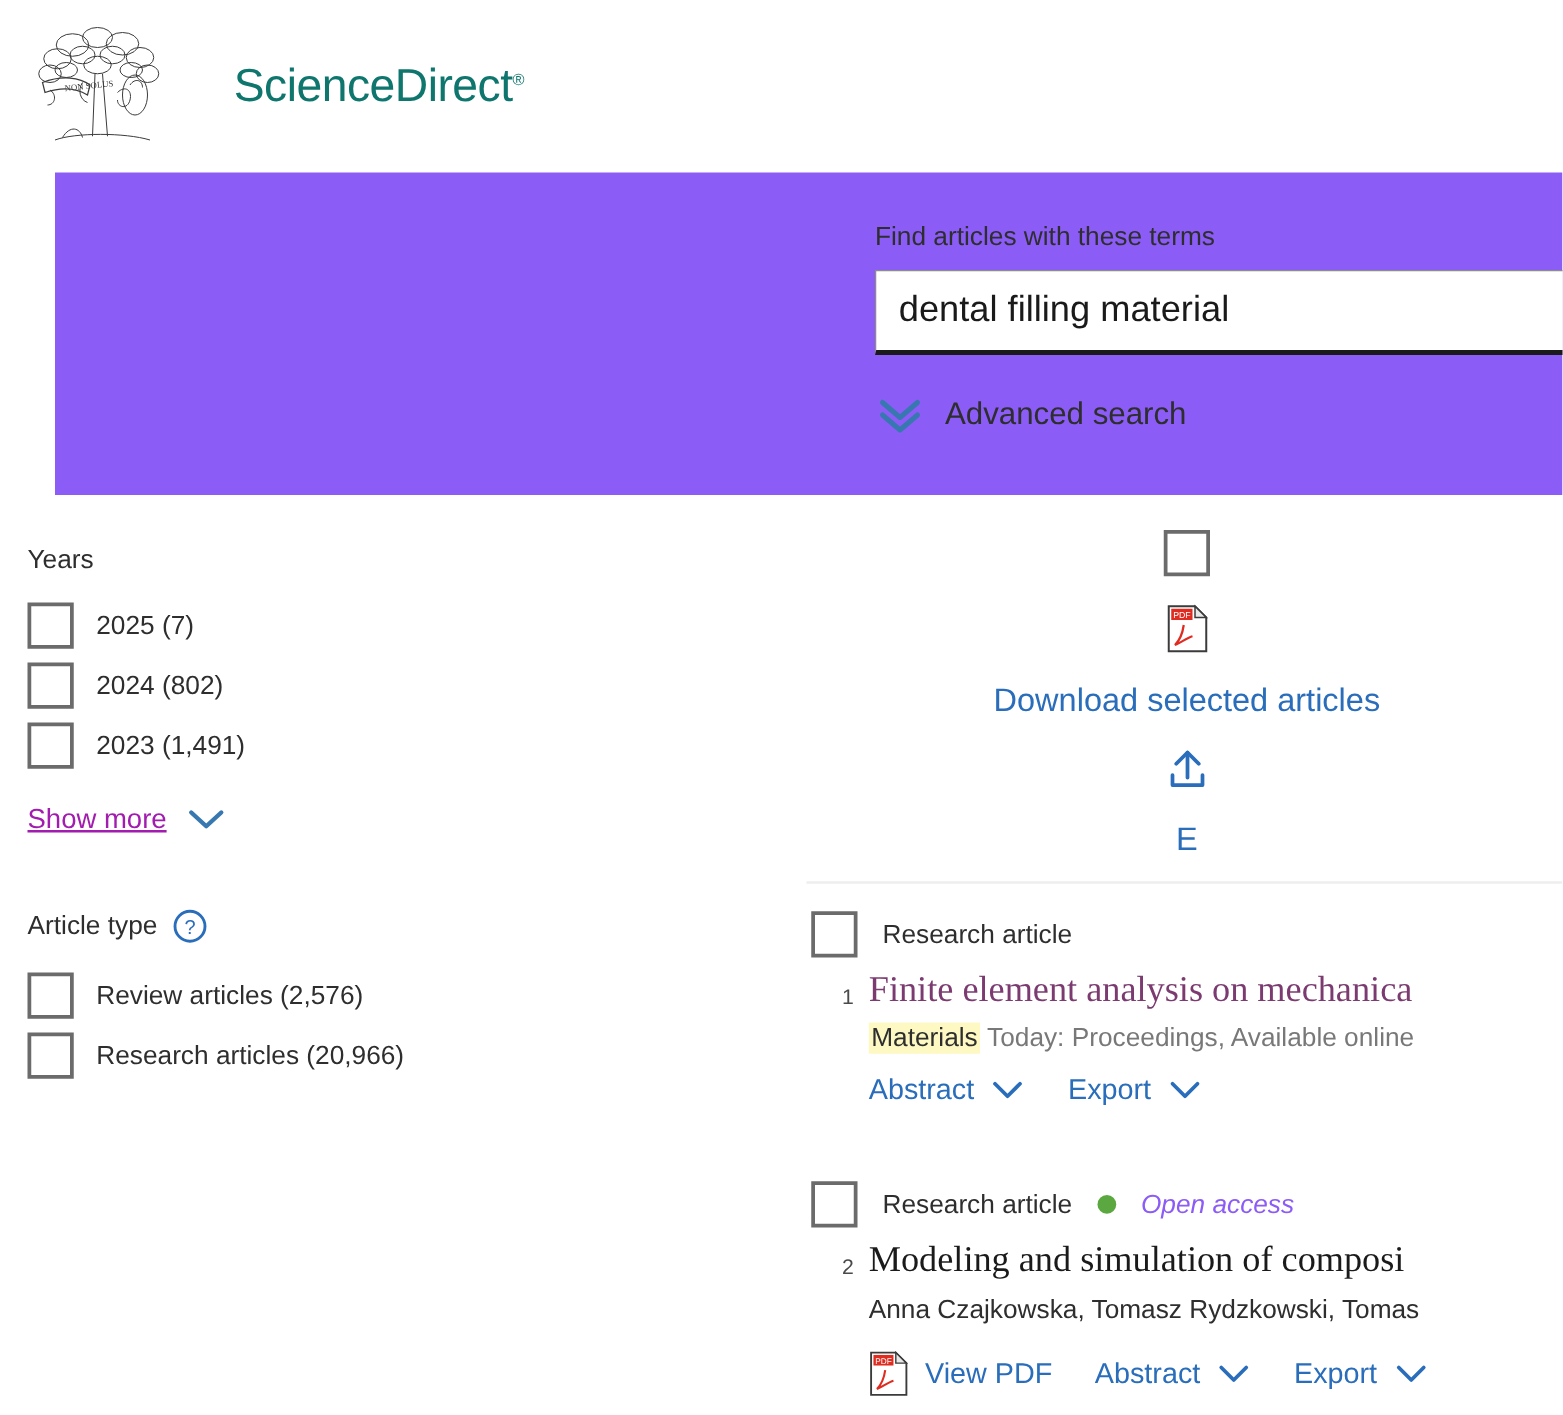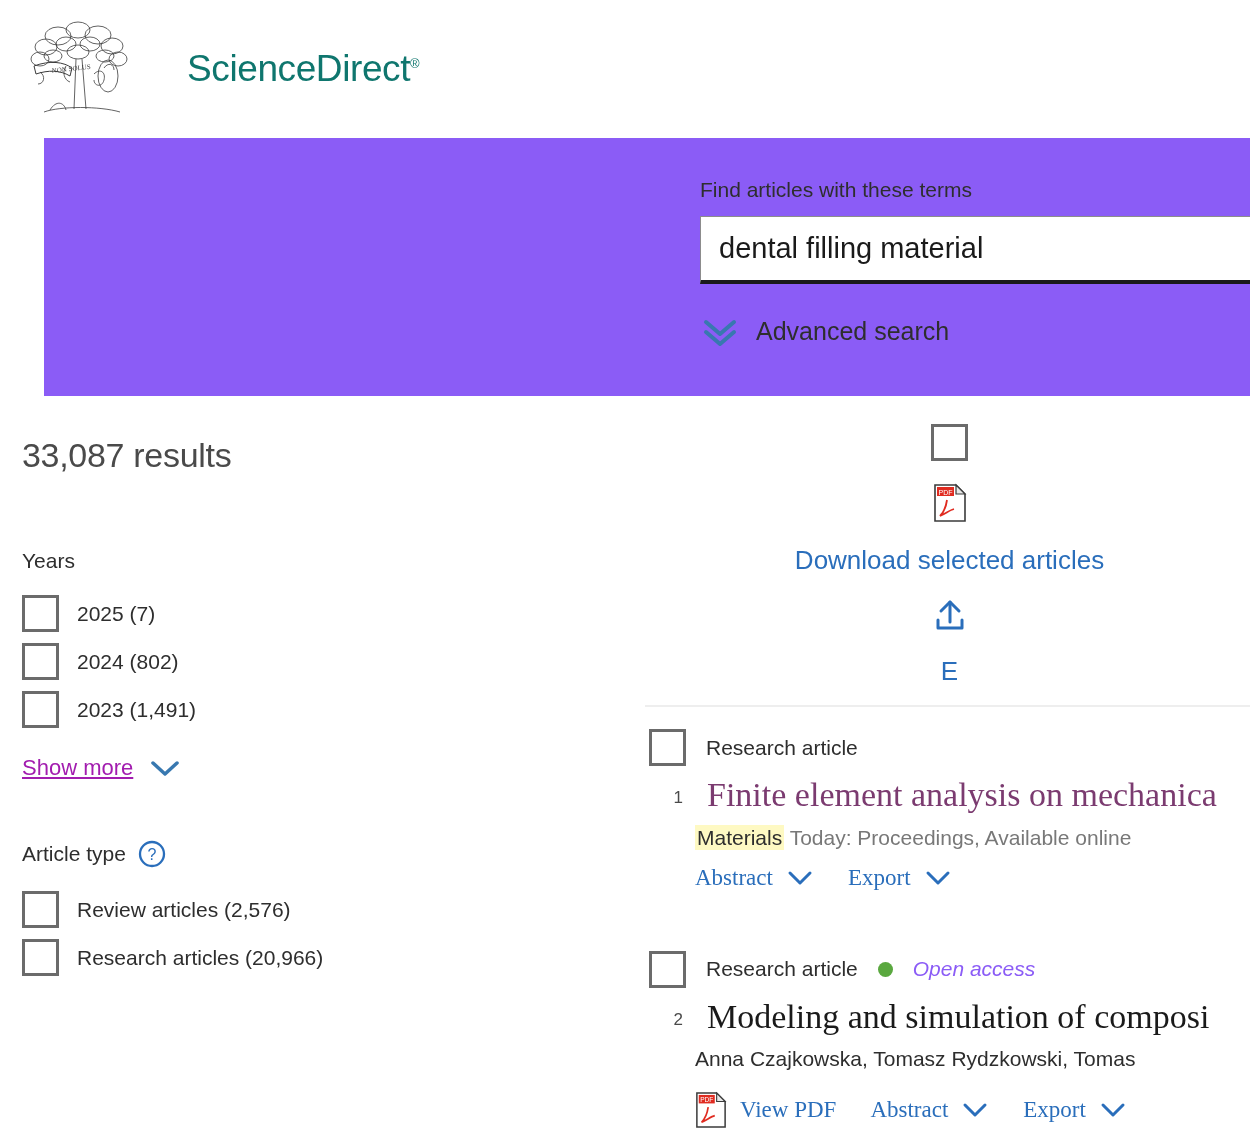--- a/index.html
+++ b/index.html
@@ -165,23 +165,23 @@
   .res-body { display: flex; gap: 12px; }
   .res-num {
     font-size: 17px; color: #4a4a4a;
     width: 34px; text-align: right;
     padding-top: 14px;
     flex: 0 0 auto;
   }
   .res-main { flex: 1; min-width: 0; }
   .res-title {
     font-family: "Liberation Serif", serif;
-    font-size: 34px;
+    font-size: 29px;
     line-height: 1.25;
-    margin: 0 0 9px 12px;
+    margin: 0 0 9px 0;
     font-weight: normal;
     cursor: pointer;
     white-space: nowrap;
   }
   .res-title.visited { color: #7b3b70; }
   .res-title.unvisited { color: #1a1a1a; }
   .res-meta {
     font-size: 21px;
     color: #787878;
     margin-bottom: 9px;
@@ -197,21 +197,21 @@
   .res-actions {
     display: flex;
     align-items: center;
     gap: 34px;
     padding-top: 6px;
   }
   .action {
     display: flex; align-items: center; gap: 13px;
     cursor: pointer;
   }
-  .action .label { font-size: 23px; color: #2a6ebb; font-family: Liberation Serif, serif; }
+  .action .label { font-size: 23px; color: #2a6ebb; }
   .spacer-0 { height: 38px; }
 </style>
 </head>
 <body>
 
 <div class="page">
 
   <div class="masthead">
     <div class="logo-wrap">
       <svg class="tree-logo" viewBox="0 0 120 110">
@@ -258,21 +258,20 @@
           <polyline points="6,18 20,30 34,18" fill="none" stroke="#3878b0" stroke-width="4" stroke-linecap="round" stroke-linejoin="round"></polyline>
         </svg>
         <span class="label">Advanced search</span>
       </div>
     </div>
   </div>
 
   <div class="content">
 
     <div class="sidebar">
-      <h1 class="results-count">33,087 results</h1>
 
       <div class="facet-block">
         <div class="facet-title">
           <span>Years</span>
         </div>
         <div class="facet-row">
           <span class="cb"></span>
           <span class="facet-label">2025 (7)</span>
         </div>
         <div class="facet-row">

